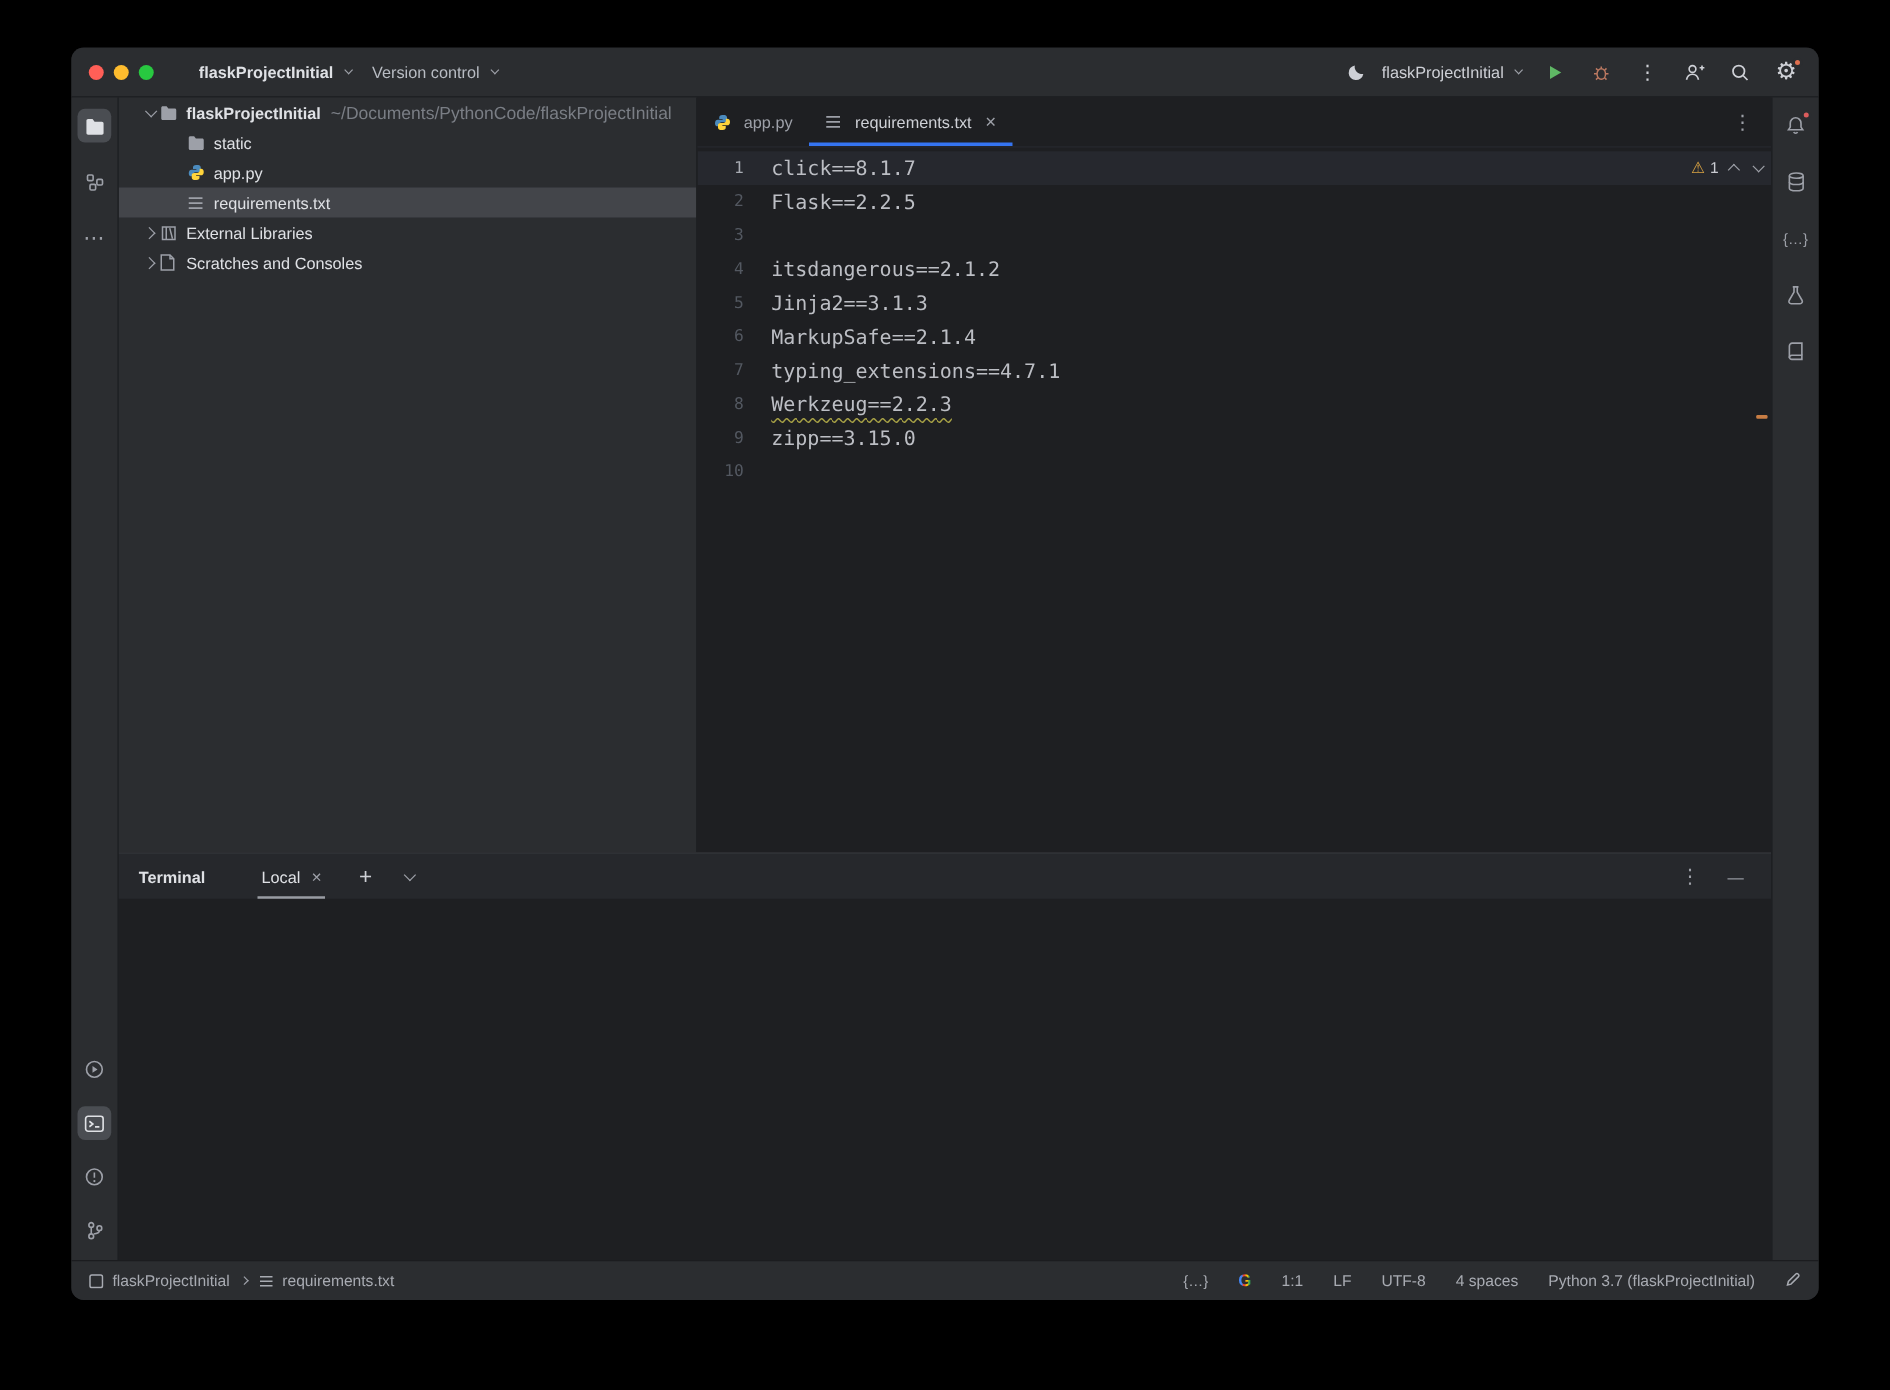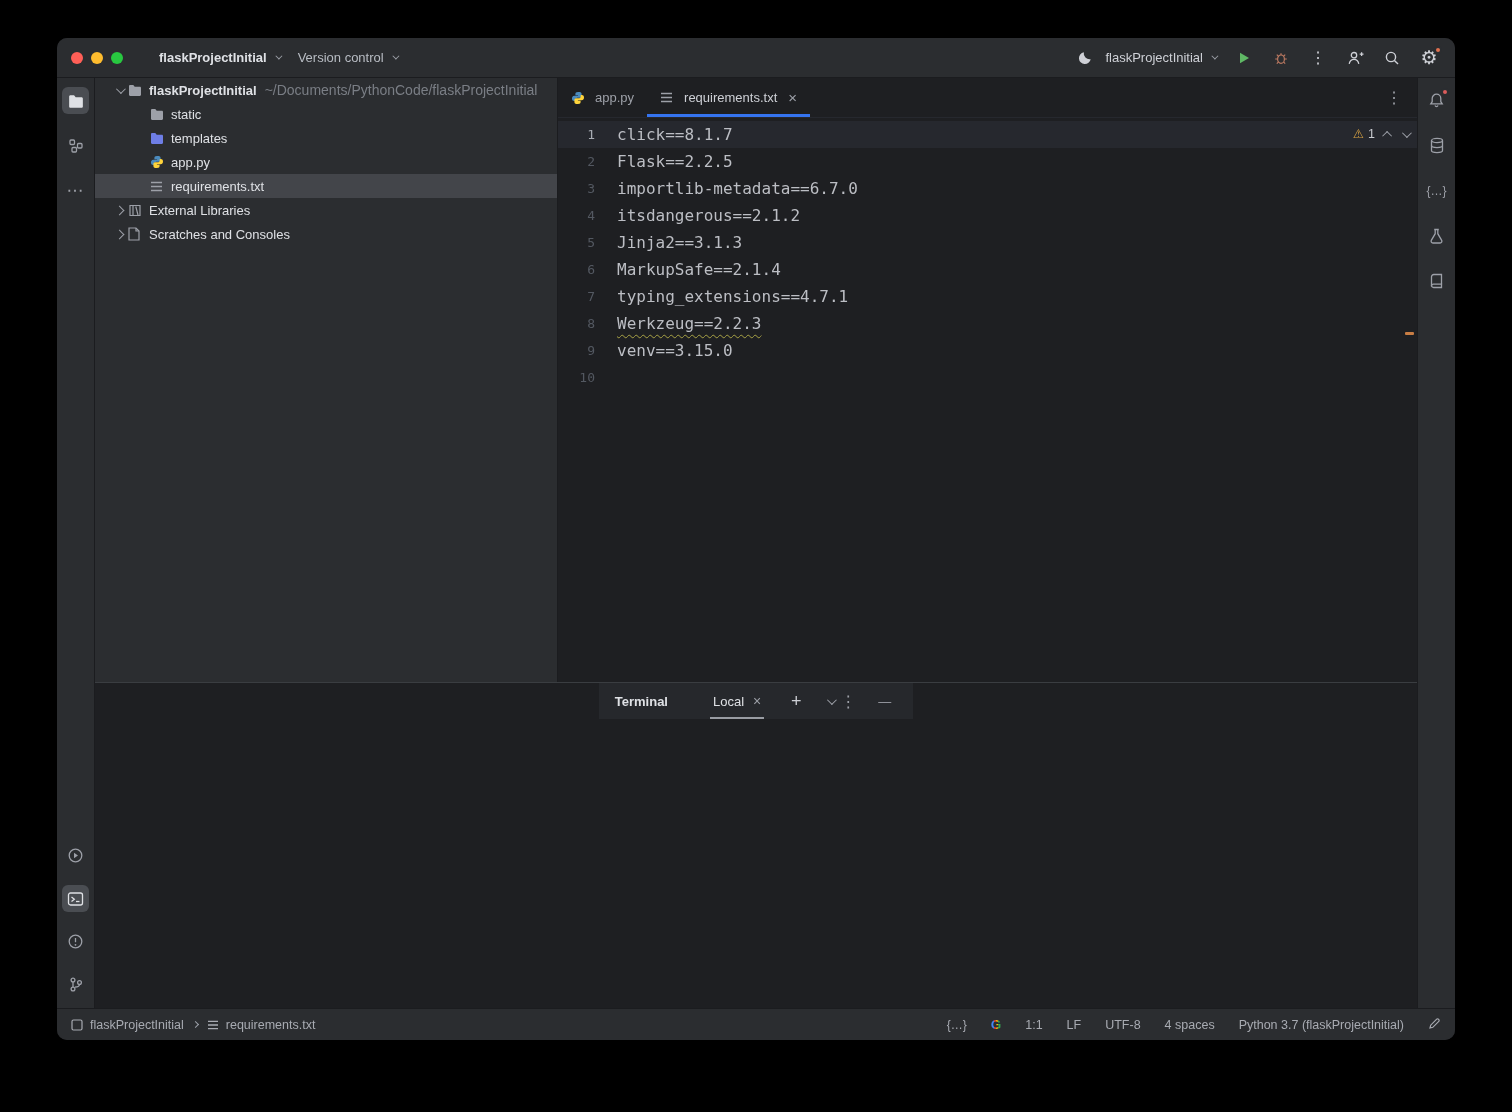--- a/index.html
+++ b/index.html
@@ -74,21 +74,21 @@
   .gutter { width: 45px; flex: none; text-align: right; padding-right: 8px; color: #535861; font-size: 13px; }
   .code-line.current .gutter { color: #a8acb3; }
   .code-text { padding-left: 14px; white-space: pre; text-align: right; }
   .wavy { text-decoration: underline; text-decoration-style: wavy; text-decoration-color: #a8a245; text-decoration-thickness: 1px; text-underline-offset: 5px; }
   .inspections { position: absolute; top: 3px; right: 8px; height: 27px; display: flex; align-items: center; gap: 10px; font-family: "Liberation Sans", sans-serif; }
   .warn-glyph { color: #d9a343; font-size: 12.5px; }
   .warn-count { color: #c9cbd1; font-size: 12.5px; margin-left: -6px; }
   .error-stripe { position: absolute; right: 3px; top: 214px; width: 9px; height: 3px; background: #c87d44; border-radius: 1px; }
 
   
-  .terminal { height: 326px; flex: none; display: flex; flex-direction: column; border-top: 1px solid #3a3d41; background: #1e1f22; align-items: center; }
+  .terminal { height: 326px; flex: none; display: flex; flex-direction: column; border-top: 1px solid #3a3d41; background: #1e1f22; }
   .term-header { height: 36px; flex: none; display: flex; align-items: center; background: #26282c; padding: 0 16px; }
   .term-title { font-weight: 700; color: #dfe1e5; margin-right: 42px; }
   .term-tab { height: 100%; display: flex; align-items: center; gap: 9px; padding: 2px 3px 0; border-bottom: 2px solid #999ca3; color: #dfe1e5; }
   .term-tab .close { color: #9da0a8; font-size: 14px; }
   .term-plus { margin-left: 22px; color: #ced0d6; font-size: 18px; width: 20px; text-align: center; }
   .term-chev { margin-left: 14px; width: 20px; display: flex; justify-content: center; }
   .term-right { margin-left: auto; display: flex; align-items: center; gap: 22px; color: #9da0a8; padding-right: 6px; }
   .term-min { font-size: 13px; }
   .term-body { flex: 1; font-family: "DejaVu Sans Mono", "Liberation Mono", monospace; font-size: 15.5px; line-height: 27px; padding: 5px 0 0 8px; color: #bcbec4; }
   .t-arrow { color: #4db356; font-weight: 700; margin: 0 14px 0 12px; }
@@ -240,29 +240,20 @@
           <div class="tree-row lvl1">
             <span class="chev-slot"></span>
             <span class="t-icon folder-default">
               <svg width="14" height="12" viewBox="0 0 14 12">
                   <path d="M1 2.2C1 1.5 1.5 1 2.2 1h3.1l1.4 1.8h5.1c.7 0 1.2.5 1.2 1.2v6.8c0 .7-.5 1.2-1.2 1.2H2.2C1.5 12 1 11.5 1 10.8z" fill="currentColor"></path>
                 </svg>
             </span>
             <span>static</span>
           </div>
 
-          <div class="tree-row lvl1">
-            <span class="chev-slot"></span>
-            <span class="t-icon folder-templates">
-              <svg width="14" height="12" viewBox="0 0 14 12">
-                  <path d="M1 2.2C1 1.5 1.5 1 2.2 1h3.1l1.4 1.8h5.1c.7 0 1.2.5 1.2 1.2v6.8c0 .7-.5 1.2-1.2 1.2H2.2C1.5 12 1 11.5 1 10.8z" fill="currentColor"></path>
-                </svg>
-            </span>
-            <span>templates</span>
-          </div>
 
 
           <div class="tree-row lvl1">
             <span class="chev-slot"></span>
             <span class="t-icon">
               <svg width="14" height="14" viewBox="0 0 14 14">
                   <path fill="#4b8bbe" d="M7 1c-2 0-2.6.9-2.6 2v1.2h2.7v.6H3.2C2 4.8 1 5.7 1 7.5 1 9.3 2 10 3.1 10h1.2V8.6c0-1 .9-1.9 2-1.9h2.6c.9 0 1.7-.8 1.7-1.7V3c0-1.1-.9-2-2-2z"></path>
                   <path fill="#ffd43b" d="M7 13c2 0 2.6-.9 2.6-2V9.8H6.9v-.6h3.9C12 9.2 13 8.3 13 6.5 13 4.7 12 4 10.9 4H9.7v1.4c0 1-.9 1.9-2 1.9H5.1c-.9 0-1.7.8-1.7 1.7V11c0 1.1.9 2 2 2z"></path>
                 </svg>
             </span>
@@ -339,21 +330,20 @@
             <div class="code-line current">
               <span class="gutter">1</span>
               <span class="code-text">click==8.1.7</span>
             </div>
             <div class="code-line">
               <span class="gutter">2</span>
               <span class="code-text">Flask==2.2.5</span>
             </div>
             <div class="code-line">
               <span class="gutter">3</span>
-              <span class="code-text">importlib-metadata==6.7.0</span>
             </div>
             <div class="code-line">
               <span class="gutter">4</span>
               <span class="code-text">itsdangerous==2.1.2</span>
             </div>
             <div class="code-line">
               <span class="gutter">5</span>
               <span class="code-text">Jinja2==3.1.3</span>
             </div>
             <div class="code-line">
@@ -363,21 +353,21 @@
             <div class="code-line">
               <span class="gutter">7</span>
               <span class="code-text">typing_extensions==4.7.1</span>
             </div>
             <div class="code-line">
               <span class="gutter">8</span>
               <span class="code-text wavy">Werkzeug==2.2.3</span>
             </div>
             <div class="code-line">
               <span class="gutter">9</span>
-              <span class="code-text">venv==3.15.0</span>
+              <span class="code-text">zipp==3.15.0</span>
             </div>
             <div class="code-line">
               <span class="gutter">10</span>
               <span class="code-text"></span>
             </div>
 
             <div class="inspections">
               <span class="warn-glyph">⚠</span>
               <span class="warn-count">1</span>
               <i class="chev up"></i>

